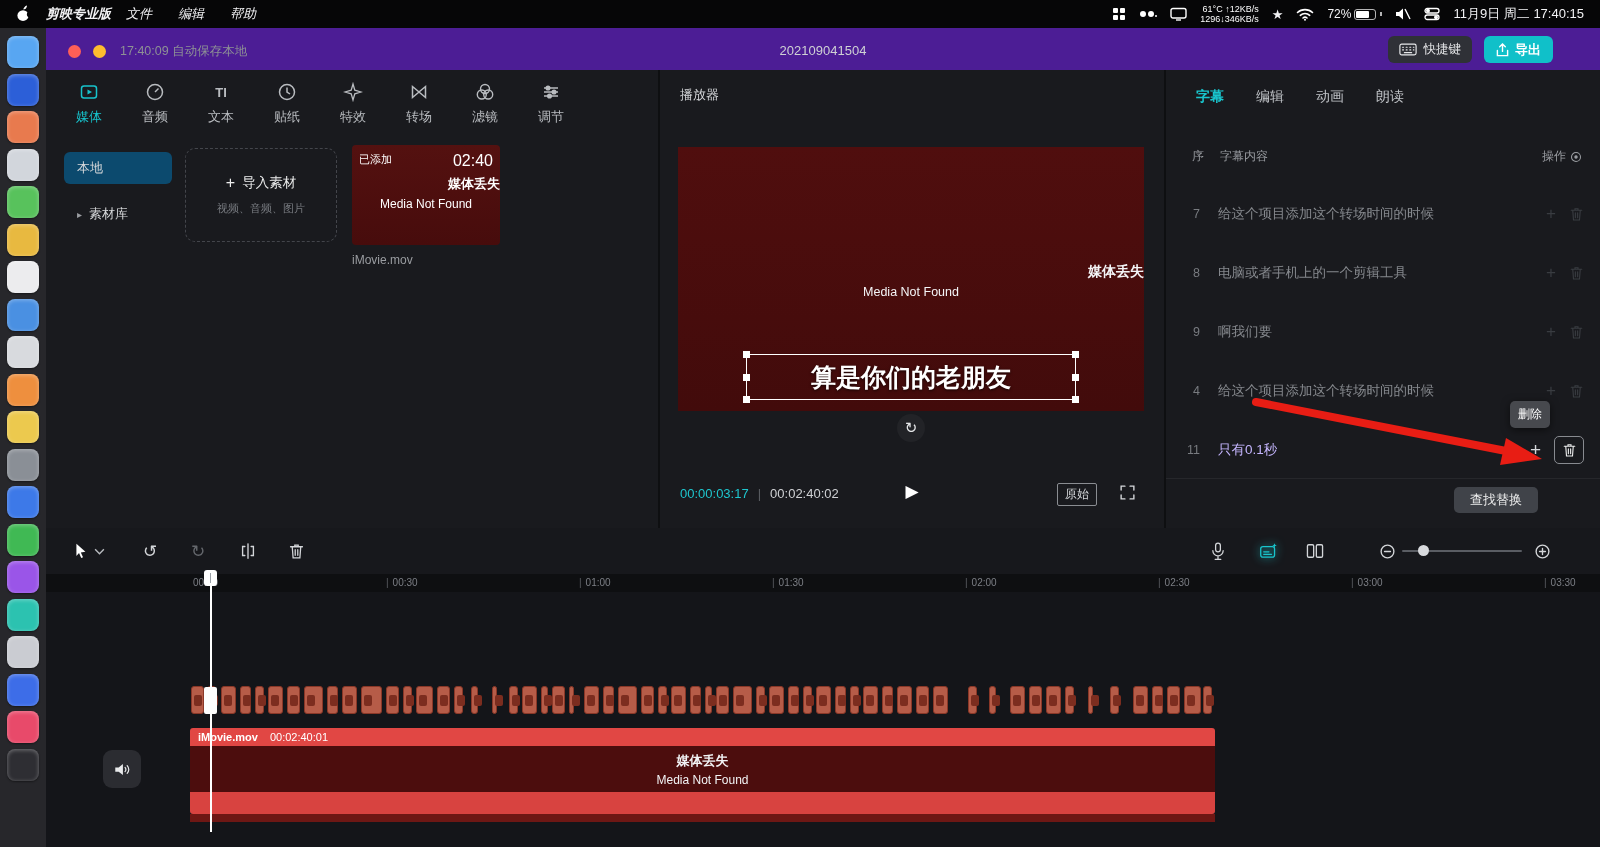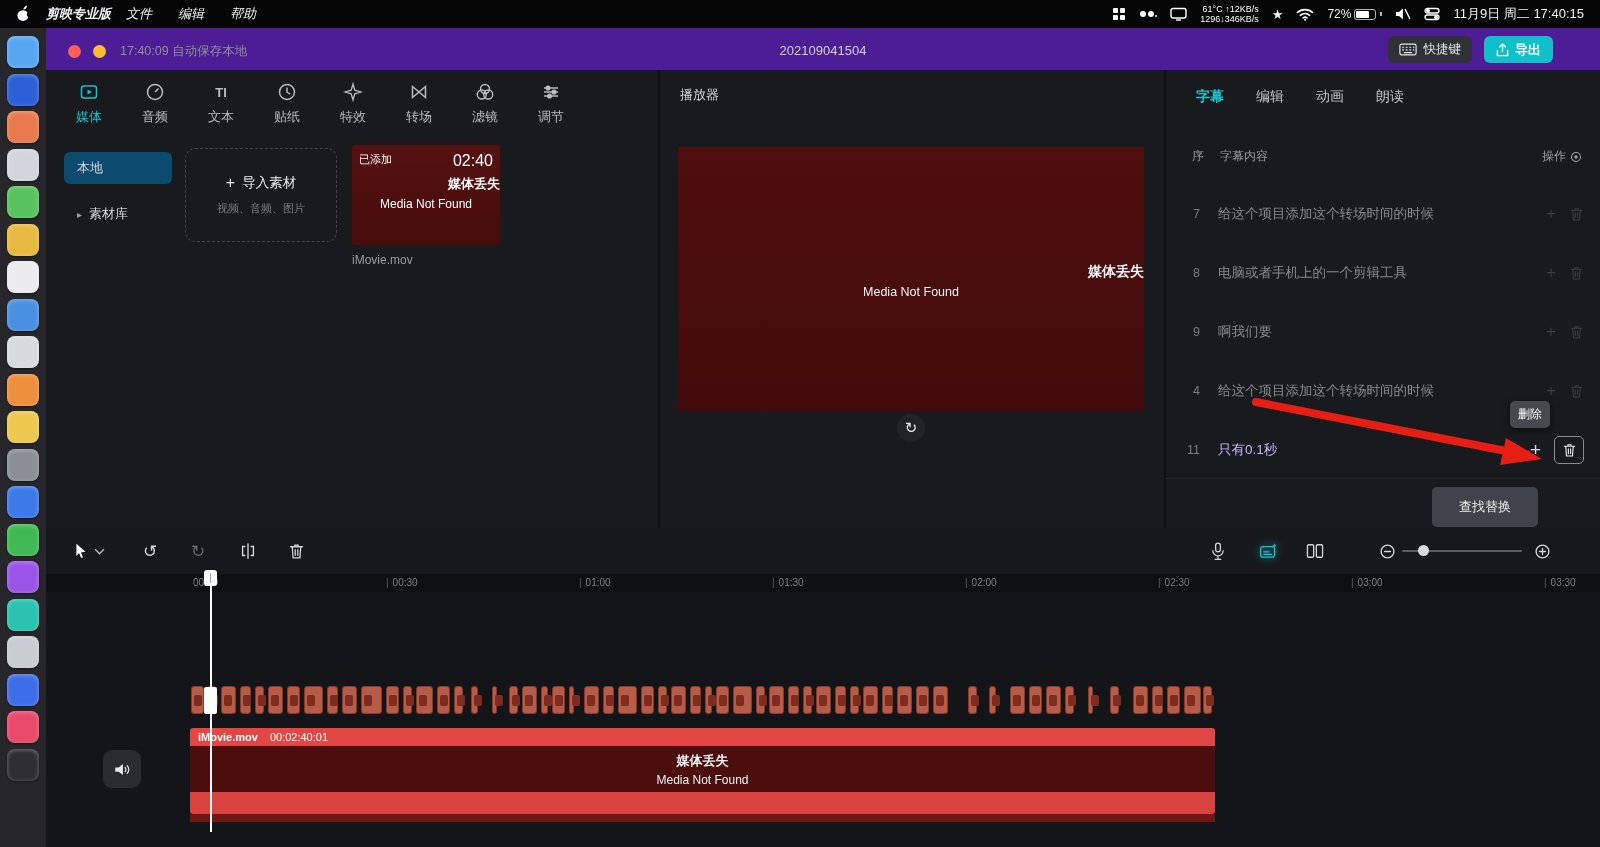--- a/index.html
+++ b/index.html
@@ -102,21 +102,21 @@
   .srow-text { margin-left:18px; max-width:250px; white-space:nowrap; overflow:hidden; text-overflow:ellipsis; }
   .srow.active .srow-text { color:#c4b5fd; }
   .srow-actions { position:absolute; right:16px; display:flex; gap:13px; align-items:center; }
   .act-plus { font-size:17px; color:#393c41; line-height:1; }
   .act-trash { color:#393c41; display:flex; align-items:center; justify-content:center; }
   .srow.active .act-plus { color:#d6d8db; font-size:19px; }
   .srow.active .act-trash { border:1px solid #888b90; border-radius:5px; width:30px; height:28px; color:#eceded; }
   .del-tooltip { position:absolute; right:50px; top:331px; background:#47494e; border-radius:5px; padding:5px 8px;
                  font-size:12px; color:#fff; box-shadow:0 2px 8px rgba(0,0,0,.55); z-index:25; }
   .rp-divider { position:absolute; left:0; right:0; top:408px; height:1px; background:#26272b; }
-  .find-replace { position:absolute; right:62px; top:417px; height:40px; padding:0 27px; background:#404349;
+  .find-replace { position:absolute; right:62px; top:417px; height:26px; padding:0 16px; background:#404349;
                   border-radius:5px; font-size:13px; color:#eceded; display:flex; align-items:center; }
 
   
   .toolbar { position:absolute; left:46px; top:528px; width:1554px; height:46px; background:#17181c; }
   .tb-ic { position:absolute; top:12px; width:22px; height:22px; color:#d4d6d9; display:flex;
            align-items:center; justify-content:center; font-size:17px; }
   .tb-ic.dim { color:#64676c; }
   .tb-cc { color:#19c5cd; filter:drop-shadow(0 0 5px rgba(25,197,205,.9)); }
   .tb-slider { position:absolute; left:1356px; top:22px; width:120px; height:2px; background:#5a5d63; border-radius:1px; }
   .tb-knob { position:absolute; left:1372px; top:17px; width:11px; height:11px; border-radius:50%; background:#d8dadd; }
@@ -363,22 +363,45 @@
     </div>
   </div>
 
   <div class="player-panel">
     <span class="player-header">播放器</span>
     <div class="preview">
       <div class="preview-err">
         <div class="err-l1" style="font-weight:bold;">媒体丢失</div>
         <div class="err-l2">Media Not Found</div>
       </div>
+      <div class="sub-box">
+        <span class="sub-text">算是你们的老朋友</span>
+        <span class="handle" style="left:-4px;top:-4px;"></span>
+        <span class="handle" style="right:-4px;top:-4px;"></span>
+        <span class="handle" style="left:-4px;bottom:-4px;"></span>
+        <span class="handle" style="right:-4px;bottom:-4px;"></span>
+        <span class="handle" style="left:-4px;top:19px;"></span>
+        <span class="handle" style="right:-4px;top:19px;"></span>
+      </div>
     </div>
     <div class="sync-btn">↻</div>
+    <div class="pcontrols">
+      <span class="time-wrap">
+        <span class="time-cur">00:00:03:17</span>
+        <span class="time-sep">|</span>
+        <span class="time-total">00:02:40:02</span>
+      </span>
+      <span class="play-btn">▶</span>
+      <span class="scale-btn">原始</span>
+      <span class="fs-btn">
+        <svg width="17" height="17" viewBox="0 0 20 20" fill="none" stroke="currentColor" stroke-width="1.6" stroke-linecap="round">
+            <path d="M2.5 7V2.5H7M13 2.5h4.5V7M17.5 13v4.5H13M7 17.5H2.5V13"></path>
+          </svg>
+      </span>
+    </div>
   </div>
 
   <div class="right-panel">
     <div class="rp-tabs">
         <span class="rp-tab active">字幕</span>
         <span class="rp-tab">编辑</span>
         <span class="rp-tab">动画</span>
         <span class="rp-tab">朗读</span>
       </div>
     <div class="rp-header">

